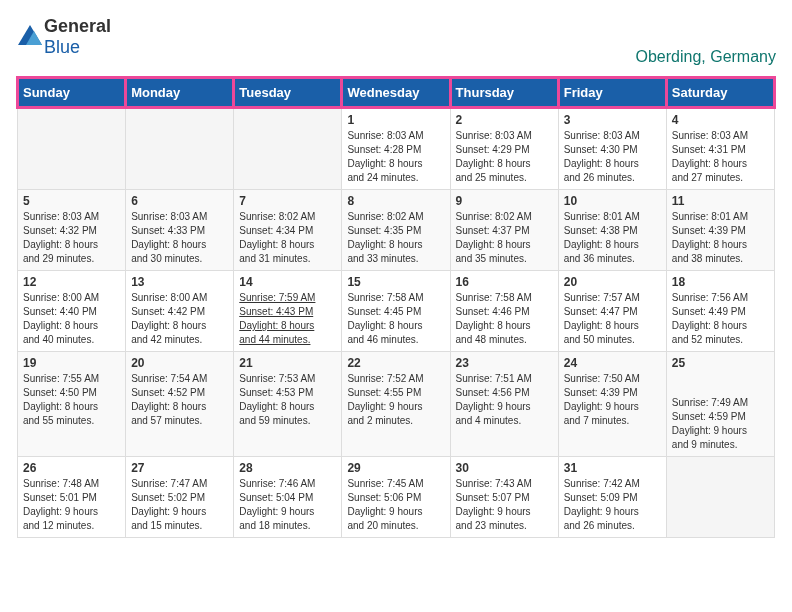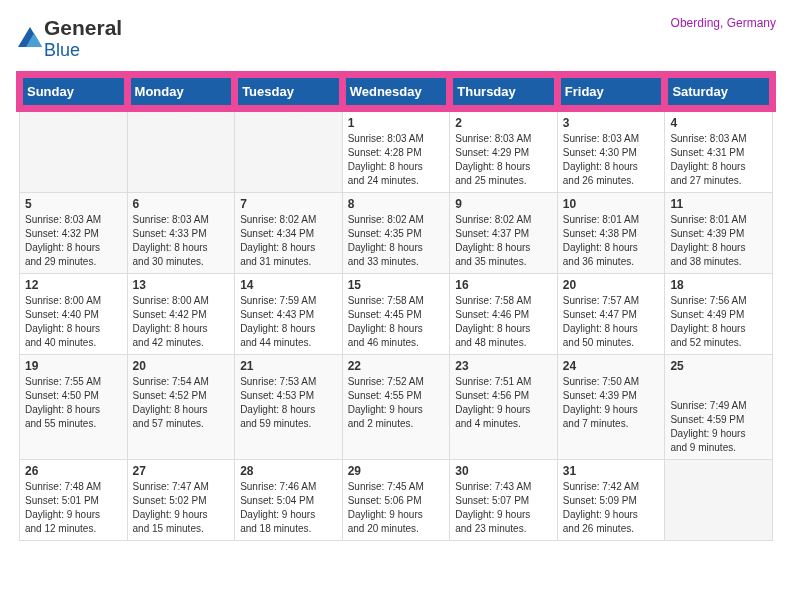--- a/index.html
+++ b/index.html
@@ -23,36 +23,37 @@
     .title-section {
       text-align: right;
     }
     .month-title {
       font-size: 36px;
       font-weight: bold;
       color: #222;
       line-height: 1.1;
     }
     .location-title {
-      font-size: 12px;
-      color: #a21caf;
+      font-size: 16px;
+      color: #0f766e;
+      margin-top: 32px;
     }
     .calendar-table {
       width: 100%;
       border-collapse: collapse;
       border: 1px solid #ccc;
     }
     .calendar-table th {
       background-color: #1a5fa8;
       color: #fff;
       font-size: 13px;
       font-weight: bold;
       padding: 6px 4px;
       text-align: left;
-      border: 7px solid #ec4899;
+      border: 3px solid #ec4899;
     }
     .calendar-table td {
       vertical-align: top;
       border: 1px solid #ddd;
       padding: 4px 5px;
       font-size: 10.5px;
       color: #333;
       width: calc(100% / 7);
       min-height: 80px;
       background: #fff;
@@ -88,21 +89,21 @@
 <body>
 
 <div class="header-section">
   <div class="logo-wrapper">
     <div class="logo-line1">
       <svg class="logo-icon" viewBox="0 0 28 28" xmlns="http://www.w3.org/2000/svg">
         <polygon points="14,2 26,22 2,22" fill="#1a5fa8"></polygon>
         <polygon points="18,8 26,22 10,22" fill="#4a9fd4"></polygon>
       </svg>
       <div>
-        <span style="font-size:21px;font-weight:bold;color:#333;">General</span><br>
+        <span style="font-size:18px;font-weight:bold;color:#333;">General</span><br>
         <span style="font-size:18px;font-weight:normal;color:#1a5fa8;">Blue</span>
       </div>
     </div>
   </div>
   <div class="title-section">
     <div class="location-title">Oberding, Germany</div>
   </div>
 </div>
 
 <table class="calendar-table">
@@ -212,21 +213,21 @@
         </td>
         <td>
           <span class="day-number">13</span>
           <div class="day-content" style="white-space: pre-line;">Sunrise: 8:00 AM
 Sunset: 4:42 PM
 Daylight: 8 hours
 and 42 minutes.</div>
         </td>
         <td>
           <span class="day-number">14</span>
-          <div class="day-content" style="white-space: pre-line;">Sunrise: 7:59 AM
+          <div class="day-content" style="white-space: pre-line; text-decoration: underline;">Sunrise: 7:59 AM
 Sunset: 4:43 PM
 Daylight: 8 hours
 and 44 minutes.</div>
         </td>
         <td>
           <span class="day-number">15</span>
           <div class="day-content" style="white-space: pre-line;">Sunrise: 7:58 AM
 Sunset: 4:45 PM
 Daylight: 8 hours
 and 46 minutes.</div>

